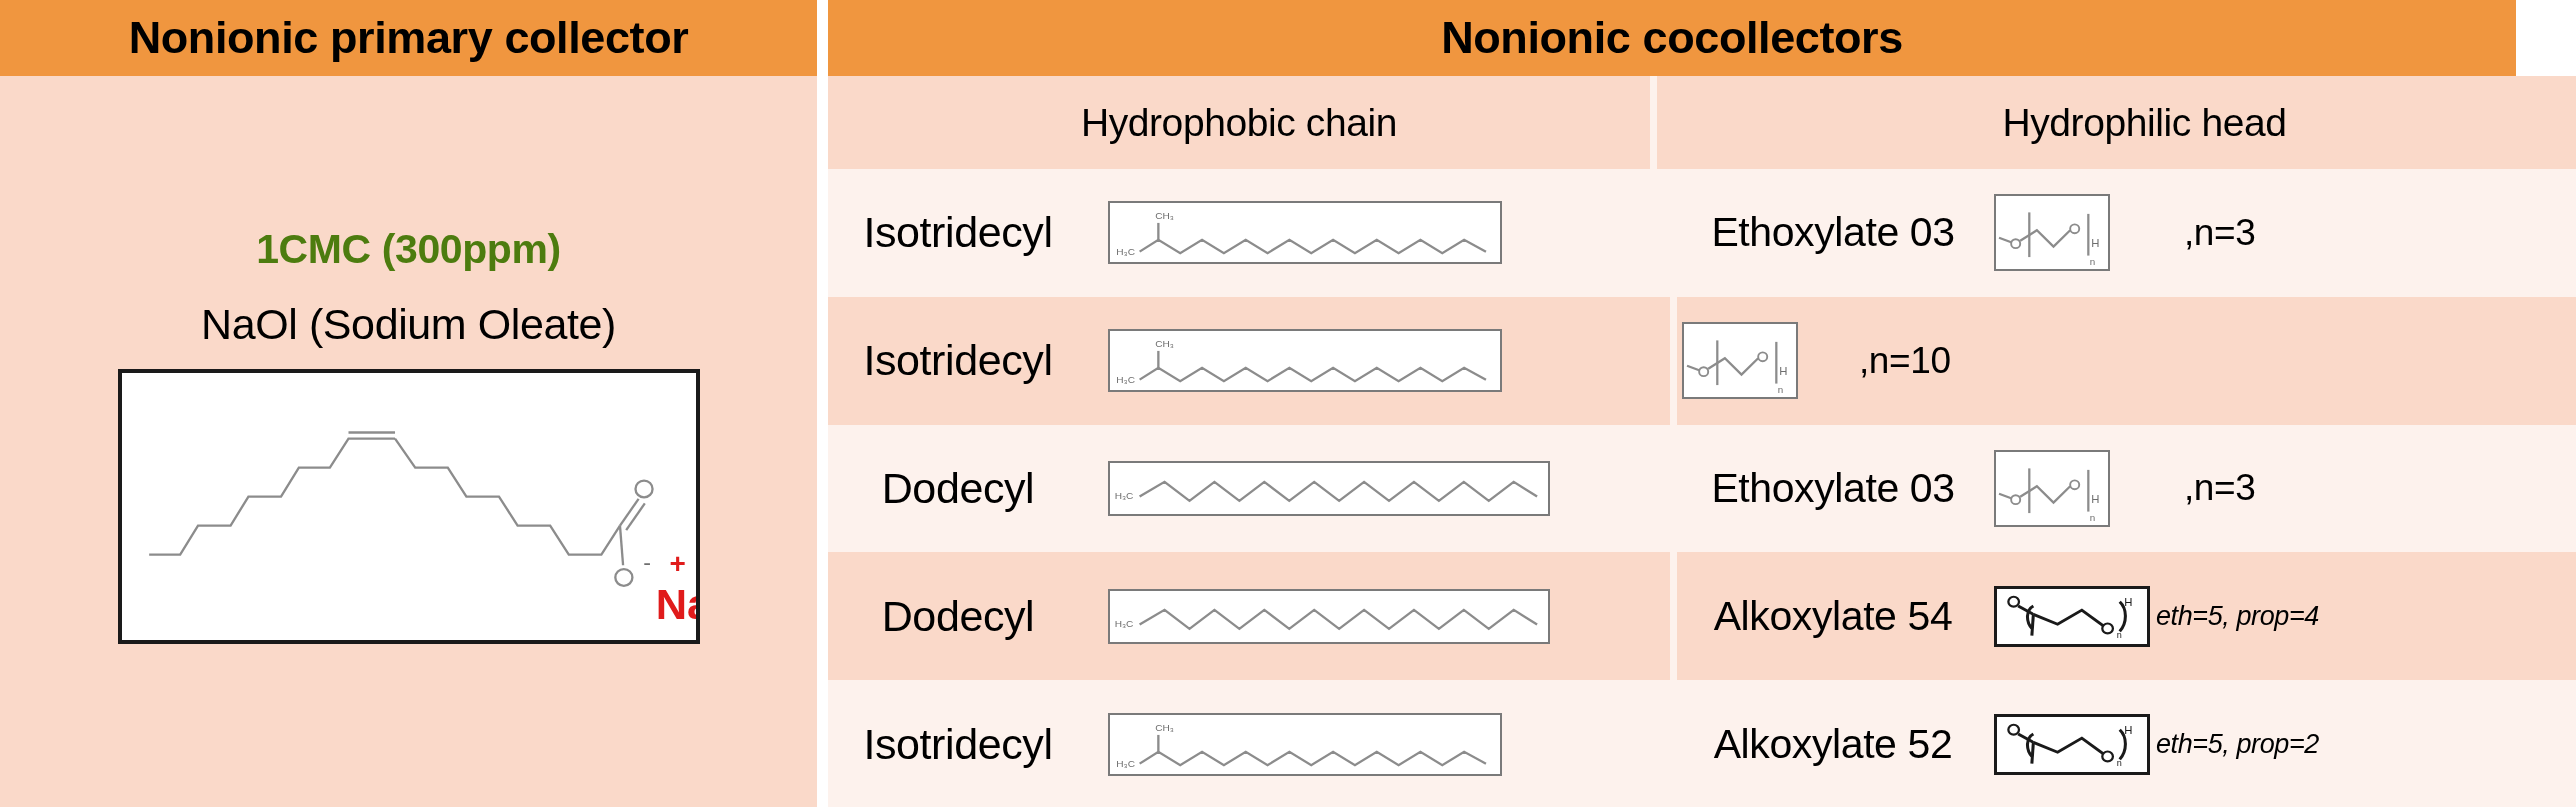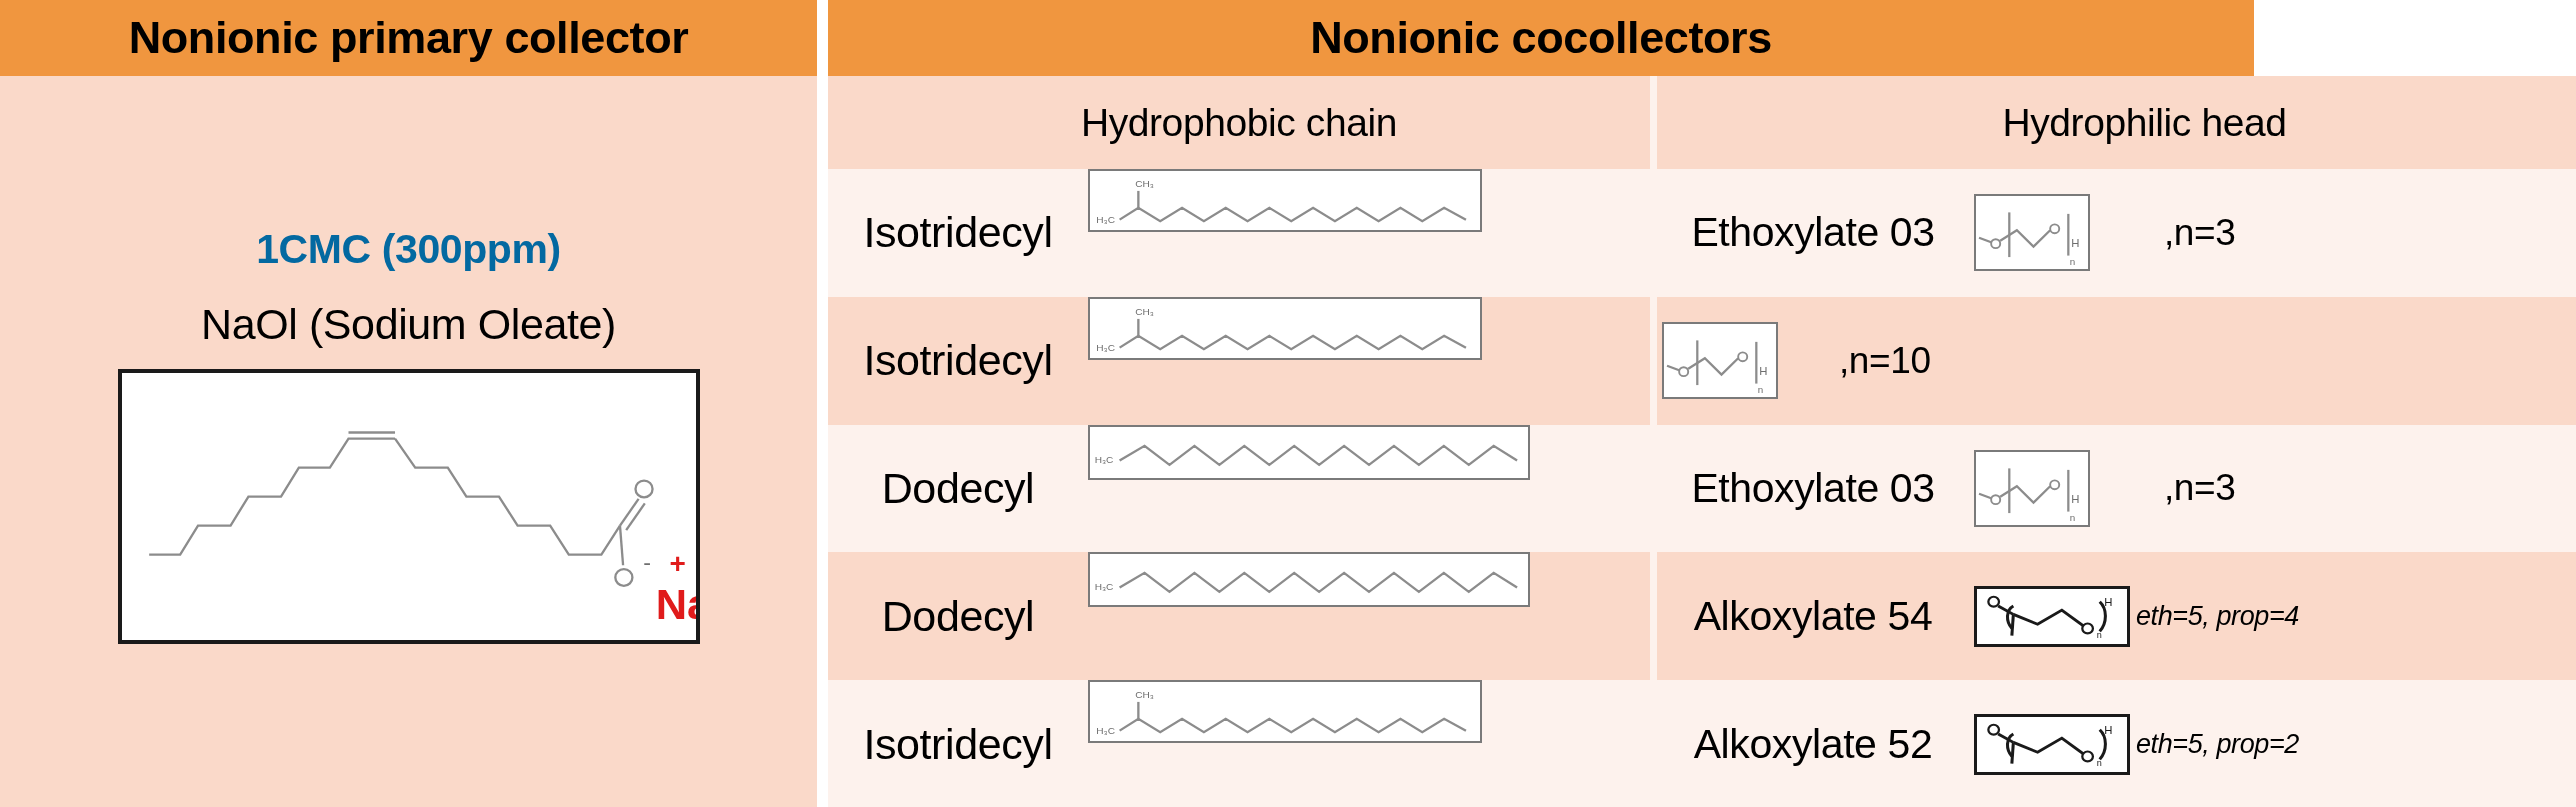--- a/index.html
+++ b/index.html
@@ -18,36 +18,36 @@
   .hdr-cell{
     background:#F0963F;
     color:#000000;
     font-weight:bold;
     display:flex;align-items:center;justify-content:center;
     font-size:45px;
     letter-spacing:-0.4px;
   }
   .hdr-left{width:817px;}
   .hdr-gap{width:11px;background:#ffffff;}
-  .hdr-right{width:1426px;}
+  .hdr-right{width:1688px;}
 
   
   .body-row{display:flex;flex:1 1 auto;height:732px;}
 
   
   .left-panel{
     width:817px;flex:0 0 817px;
     background:#FAD9C9;
     display:flex;flex-direction:column;
     align-items:center;justify-content:center;
     box-sizing:border-box;
     padding-bottom:14px;
   }
   .lp-line1{
-    font-size:41px;font-weight:bold;color:#0369a1;
+    font-size:41px;font-weight:bold;color:#4d7c0f;
     margin-bottom:27px;letter-spacing:-0.4px;
   }
   .lp-line2{
     font-size:43px;color:#000;margin-bottom:20.5px;letter-spacing:-0.4px;white-space:nowrap;
   }
   .lp-line2 b{font-weight:normal;}
   .naol-box{
     width:582px;height:275px;
     background:#ffffff;border:4.7px solid #1a1a1a;
     box-sizing:border-box;position:relative;
@@ -78,21 +78,21 @@
   .drow.light{background:#FDF2ED;}
   .drow.dark{background:#FAD9C9;}
 
   .c-name{
     width:260px;flex:0 0 260px;
     display:flex;align-items:center;justify-content:center;
     font-size:43px;color:#000;letter-spacing:-0.4px;
   }
   .c-struct{
     width:562px;flex:0 0 562px;
-    display:flex;justify-content:flex-start;
+    display:flex;align-items:center;justify-content:flex-start;margin-left:20px;
   }
   .col-div{width:7px;flex:0 0 7px;background:#FDF2ED;}
   .c-head-name{
     width:312px;flex:0 0 312px;
     display:flex;align-items:center;justify-content:center;
     font-size:41px;color:#000;letter-spacing:-0.4px;white-space:nowrap;
   }
   .c-head-struct{
     flex:1 1 auto;
     display:flex;align-items:center;justify-content:flex-start;

